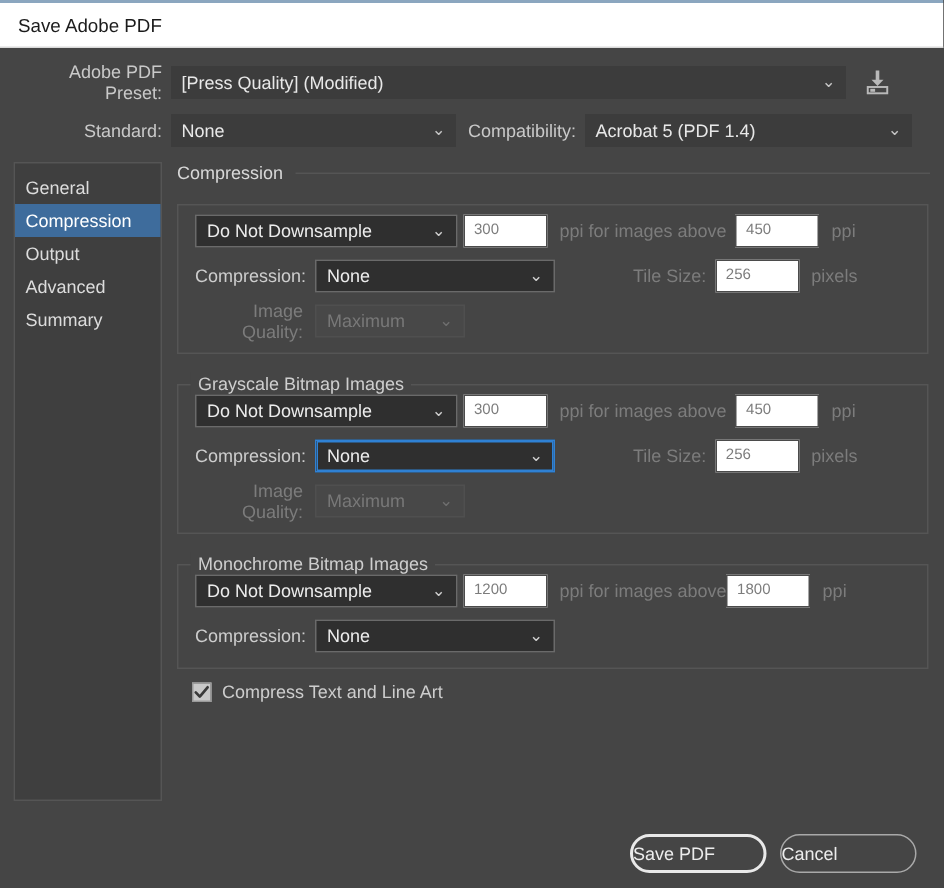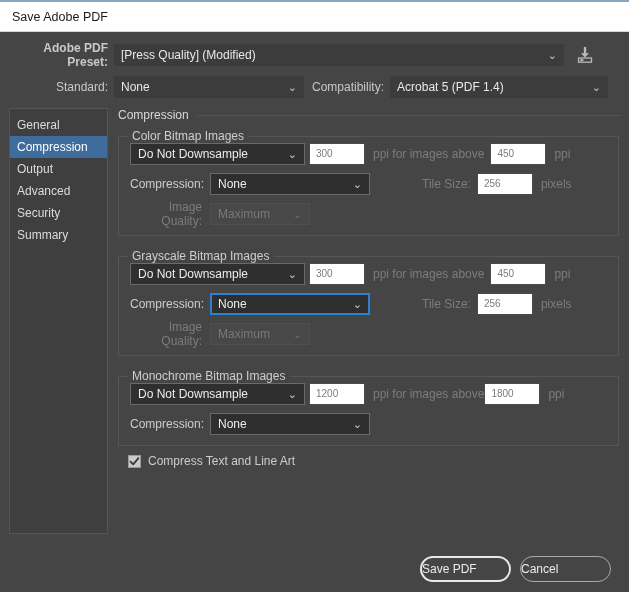--- a/index.html
+++ b/index.html
@@ -143,21 +143,21 @@
 
 <div id="topline"></div>
 
 <div id="titlebar">
   <span>Save Adobe PDF</span>
 </div>
 
 <div id="toprows">
 
   <div class="toprow">
-    <span class="tl" style="width:98px;font-weight:bold;">Adobe PDF Preset:</span>
+    <span class="tl" style="width:98px;">Adobe PDF Preset:</span>
     <div class="flatsel" style="width:450px; margin-left:6px;">
       <span>[Press Quality] (Modified)</span>
       <span class="cv">⌄</span>
     </div>
     <div id="presetIcon">
       <svg width="18" height="18" viewBox="0 0 18 18" aria-hidden="true">
         <path d="M9 1 L9 8" stroke="#b9b9b9" stroke-width="2.4" fill="none"></path>
         <path d="M5 7.2 L9 11.4 L13 7.2 Z" fill="#b9b9b9"></path>
         <rect x="2.5" y="12" width="13" height="4.2" fill="none" stroke="#b9b9b9" stroke-width="1.3"></rect>
         <rect x="4.2" y="13.2" width="3.2" height="2" fill="#b9b9b9"></rect>
@@ -180,34 +180,32 @@
 
 </div>
 
 <div id="split">
 
   <div id="sidebar">
     <div class="sbitem"><span>General</span></div>
     <div class="sbitem sel"><span>Compression</span></div>
     <div class="sbitem"><span>Output</span></div>
     <div class="sbitem"><span>Advanced</span></div>
-    <div class="sbitem"><span>Security</span></div>
     <div class="sbitem"><span>Summary</span></div>
   </div>
 
   <div id="mainpanel">
 
     <div class="sectionhead">
       <span>Compression</span>
       <span class="rule"></span>
     </div>
 
     <div class="group">
       <div class="gframe"></div>
-      <div class="glabel">Color Bitmap Images</div>
 
       <div class="grow">
         <div class="combo" style="width:175px;">
           <span>Do Not Downsample</span>
           <span class="cv">⌄</span>
         </div>
         <div class="numf" style="width:56px; margin-left:4px; text-align:left;">
           <span>300</span>
         </div>
         <span class="lbl dis" style="margin-left:8px;">ppi for images above</span>

